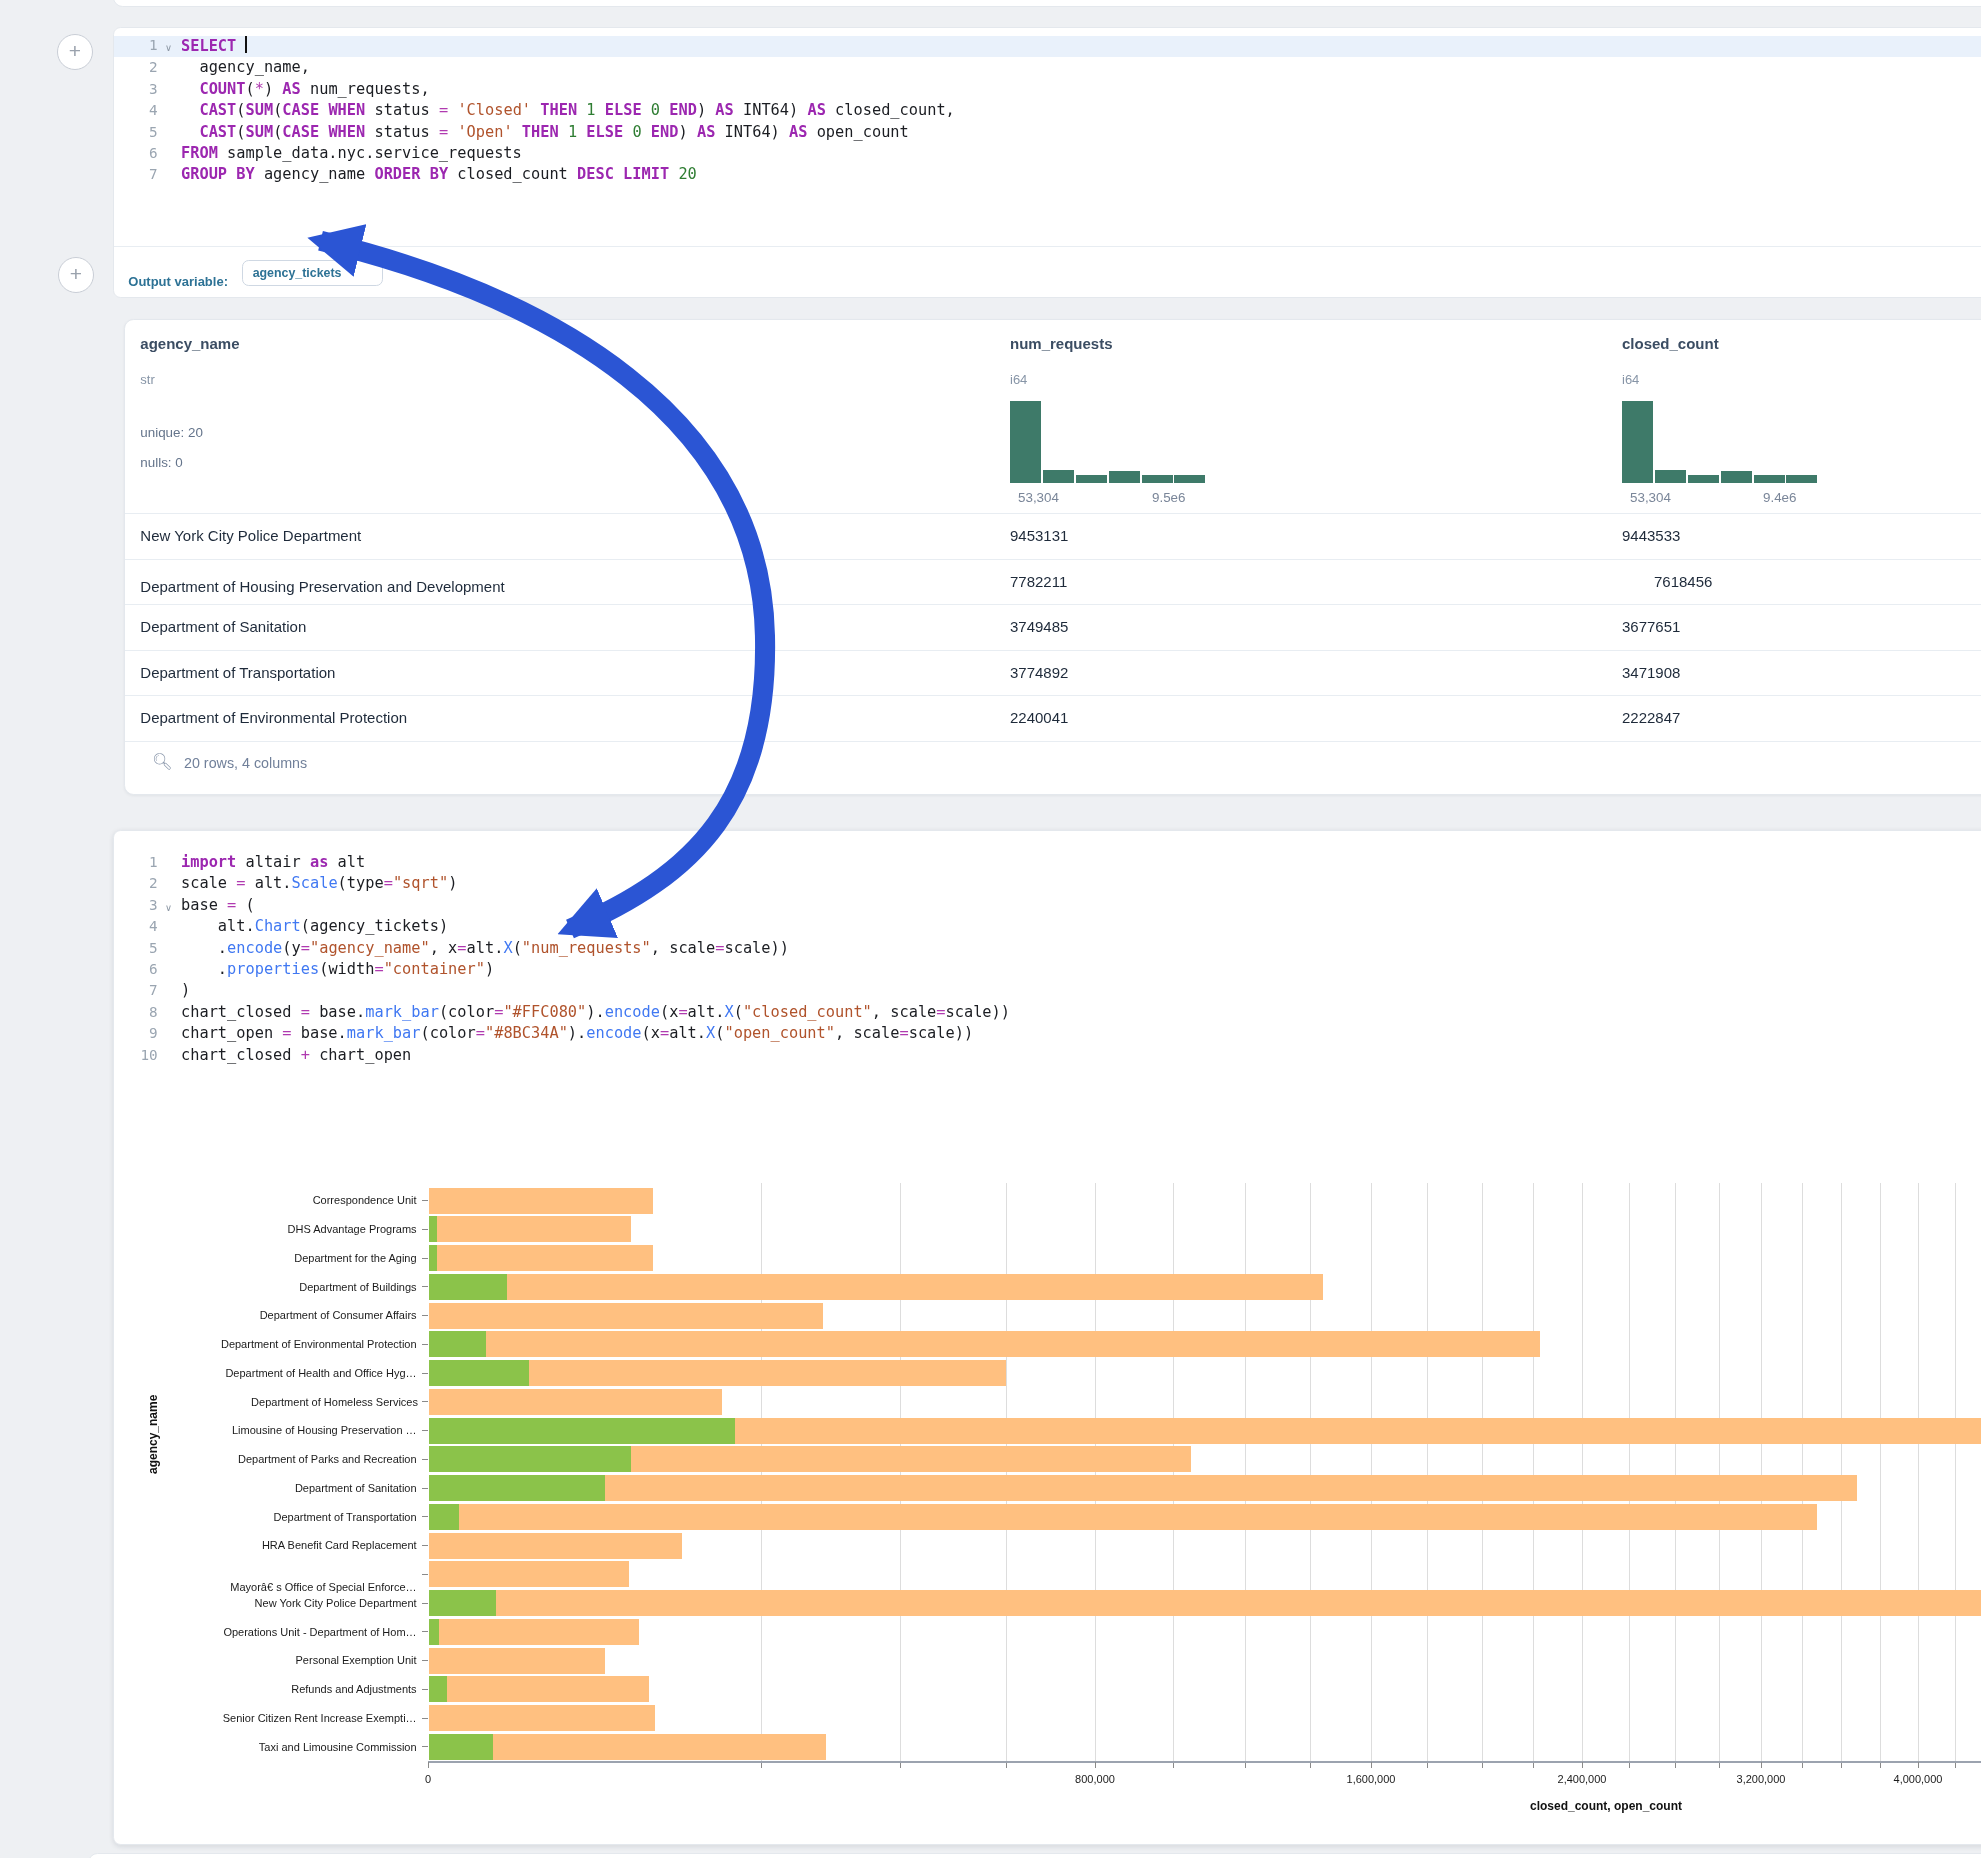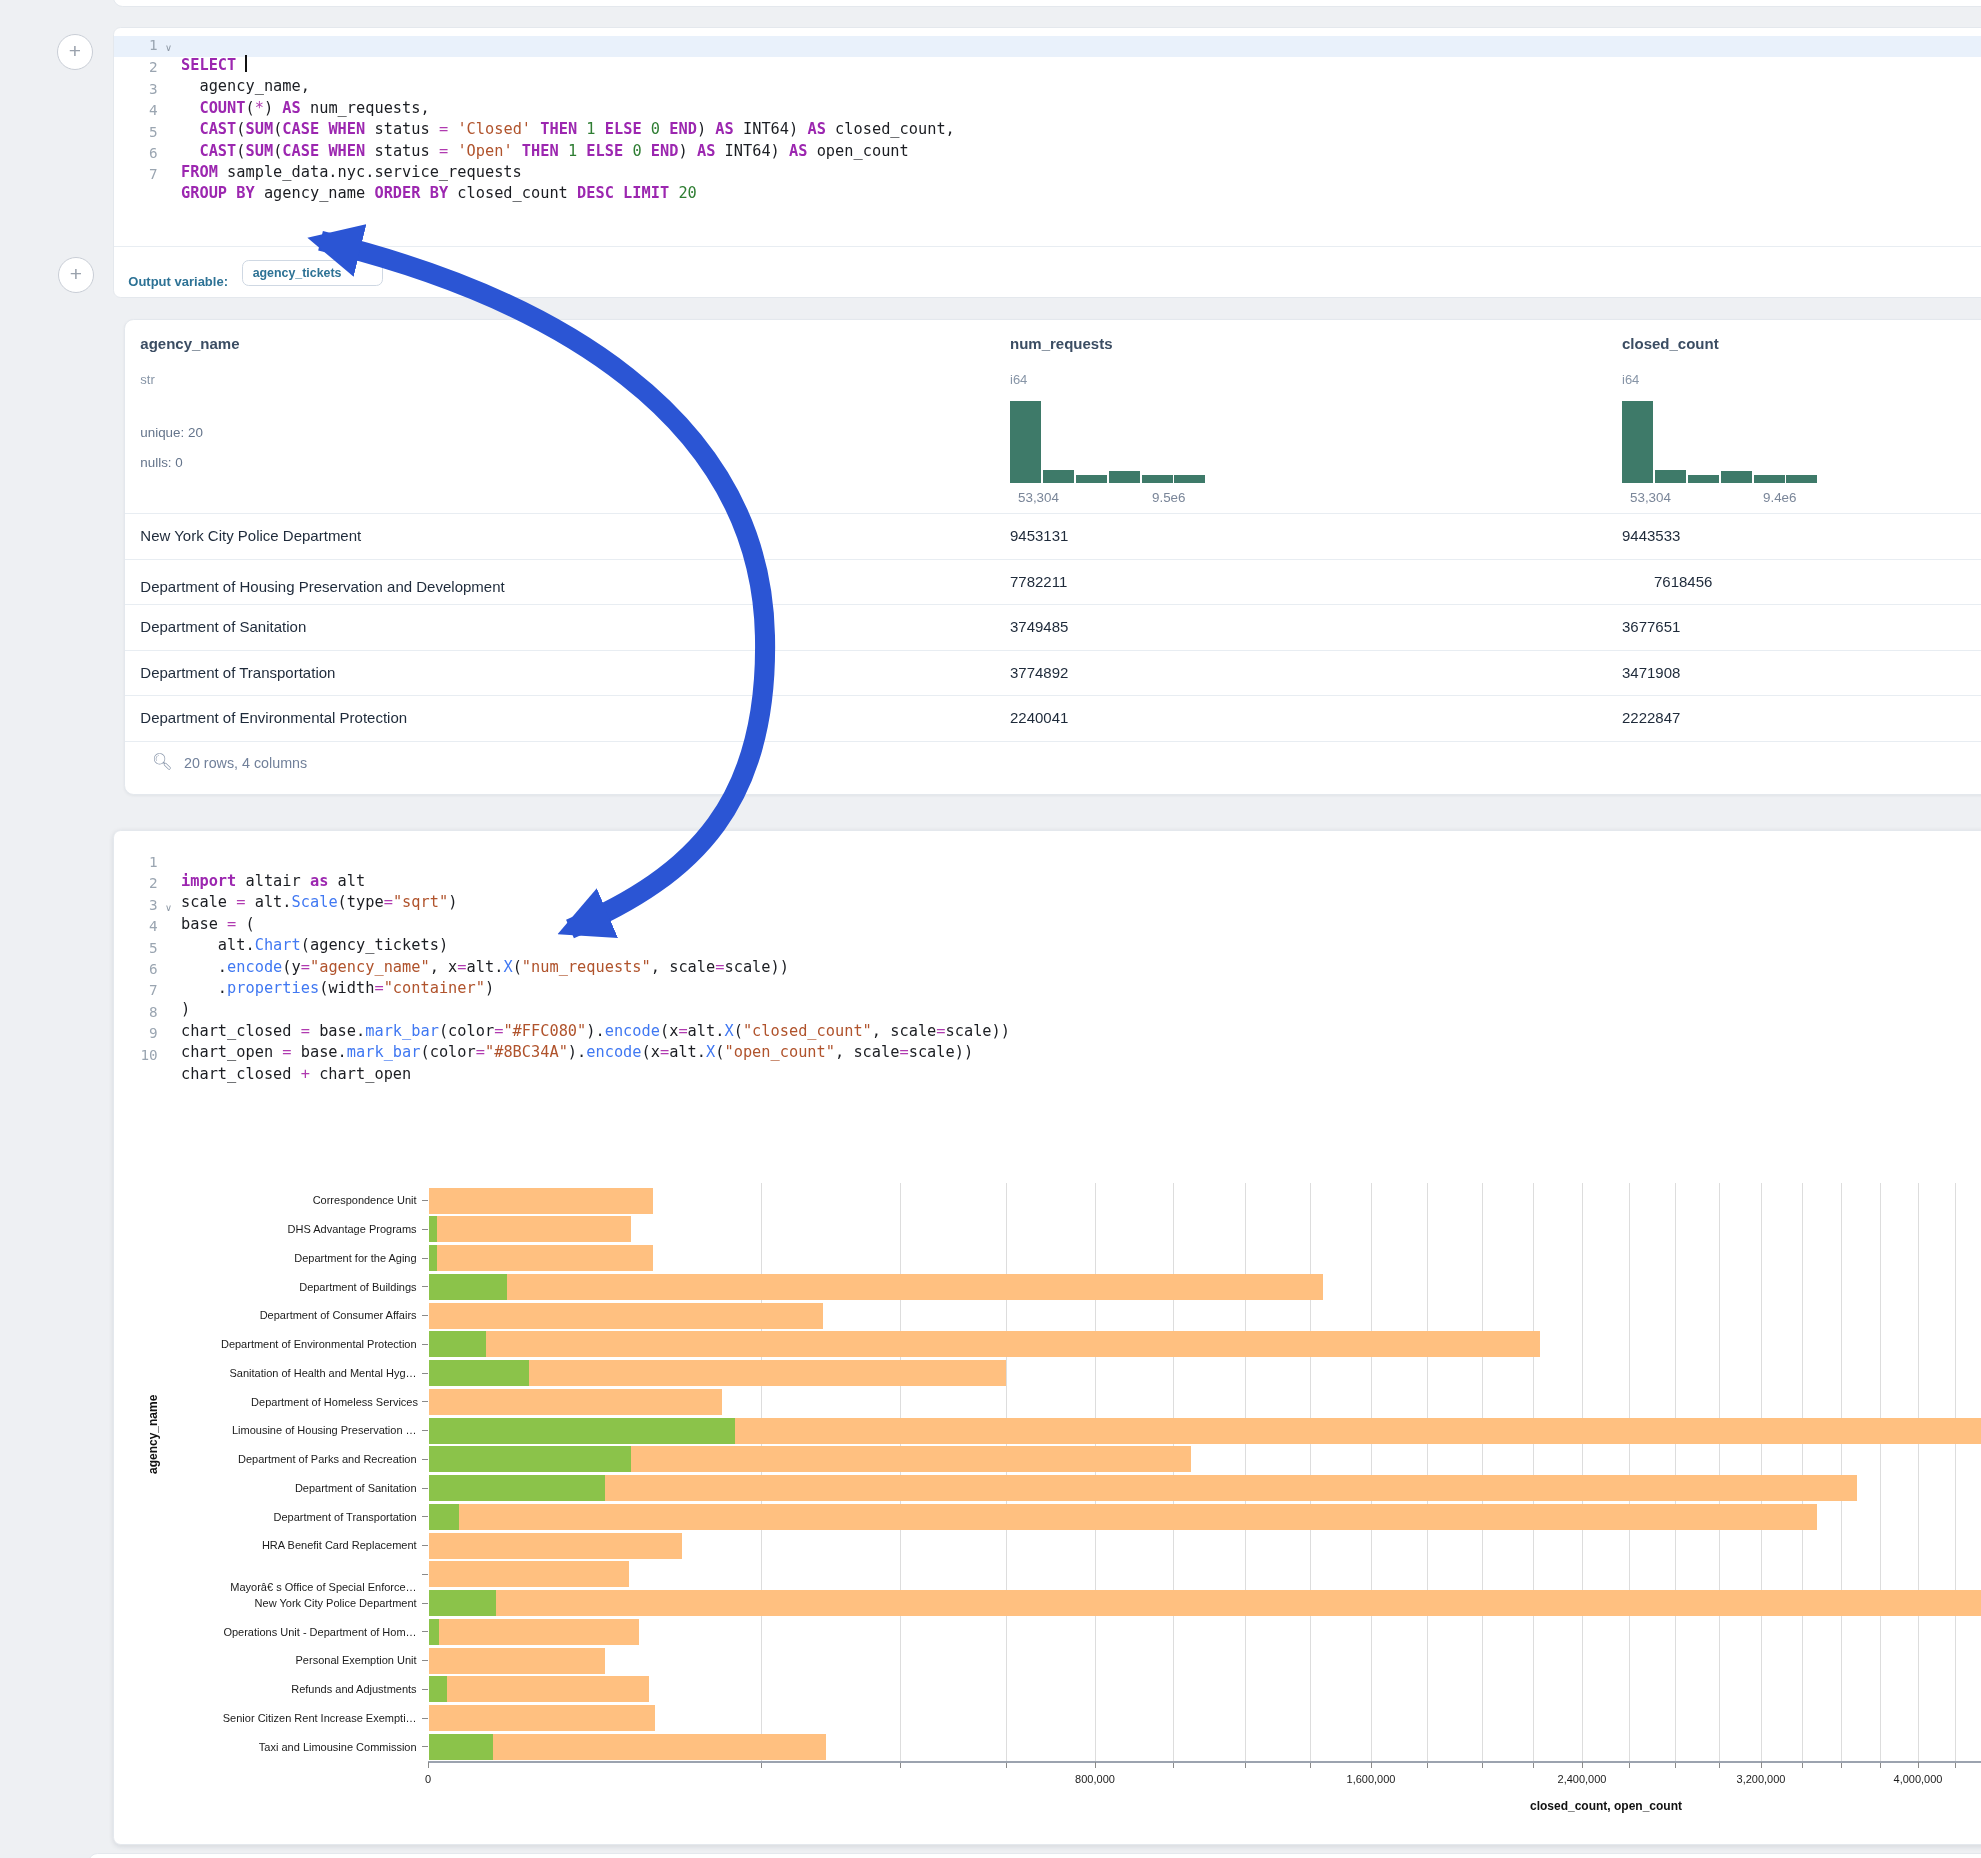--- a/index.html
+++ b/index.html
@@ -1,20 +1,20 @@
 <!DOCTYPE html>
 <html><head>
 <meta charset="utf-8">
 <style>
   * { margin:0; padding:0; box-sizing:border-box; }
   html,body { width:1982px; height:1858px; overflow:hidden;
     font-family:"Liberation Sans", sans-serif; background:#eef0f3; position:relative; }
   .abs { position:absolute; }
   .card { position:absolute; background:#fff; border:1px solid #e4e8ed; border-radius:9.6px; }
-  .mono { font-family:"DejaVu Sans Mono", monospace; font-size:15.3px; line-height:21.4px; white-space:pre; color:#1b1d22;margin-top:19px; }
+  .mono { font-family:"DejaVu Sans Mono", monospace; font-size:15.3px; line-height:21.4px; white-space:pre; color:#1b1d22; }
   .gutter-num { position:absolute; width:38px; text-align:right; color:#9aa5b1; font-family:"DejaVu Sans Mono", monospace; font-size:14.3px; }
   .chev { color:#8d98a5; font-size:9.6px; margin-left:2.9px; }
   .tok-kw { color:#9c27b0; font-weight:bold; }
   .tok-op { color:#b03ab0; }
   .tok-str { color:#b0532c; }
   .tok-num { color:#2e7d32; }
   .tok-fn { color:#4078f2; }
   .tok-pl { color:#1b1d22; }
   .caret { display:inline-block; width:1.9px; height:17px; background:#111; vertical-align:-2.9px; }
   .active-line { position:absolute; left:0; right:0; height:21.4px; background:#e9f1fb; }
@@ -229,21 +229,21 @@
       <div class="ytick" style="left: 308px; top: 214px;"></div>
       <div class="bar" style="left: 315px; top: 202px; width: 894px; background: rgb(255, 192, 128);"></div>
       <div class="bar" style="left: 315px; top: 202px; width: 78px; background: rgb(139, 195, 74);"></div>
       <div class="ylab" style="left: 8.6px; width: 294px; top: 237px;">Department of Consumer Affairs</div>
       <div class="ytick" style="left: 308px; top: 243px;"></div>
       <div class="bar" style="left: 315px; top: 231px; width: 394px; background: rgb(255, 192, 128);"></div>
       <div class="ylab" style="left: 8.6px; width: 294px; top: 266px;">Department of Environmental Protection</div>
       <div class="ytick" style="left: 308px; top: 272px;"></div>
       <div class="bar" style="left: 315px; top: 259px; width: 1111px; background: rgb(255, 192, 128);"></div>
       <div class="bar" style="left: 315px; top: 259px; width: 57px; background: rgb(139, 195, 74);"></div>
-      <div class="ylab" style="left: 8.6px; width: 294px; top: 295px;">Sanitation of Health and Mental Hyg…</div>
+      <div class="ylab" style="left: 8.6px; width: 294px; top: 295px;">Department of Health and Office Hyg…</div>
       <div class="ytick" style="left: 308px; top: 301px;"></div>
       <div class="bar" style="left: 315px; top: 288px; width: 577px; background: rgb(255, 192, 128);"></div>
       <div class="bar" style="left: 315px; top: 288px; width: 100px; background: rgb(139, 195, 74);"></div>
       <div class="ylab" style="left: 10px; width: 294px; top: 324px;">Department of Homeless Services</div>
       <div class="ytick" style="left: 308px; top: 329px;"></div>
       <div class="bar" style="left: 315px; top: 317px; width: 293px; background: rgb(255, 192, 128);"></div>
       <div class="ylab" style="left: 8.6px; width: 294px; top: 352px;">Limousine of Housing Preservation …</div>
       <div class="ytick" style="left: 308px; top: 358px;"></div>
       <div class="bar" style="left: 315px; top: 346px; width: 2056px; background: rgb(255, 192, 128);"></div>
       <div class="bar" style="left: 315px; top: 346px; width: 306px; background: rgb(139, 195, 74);"></div>

